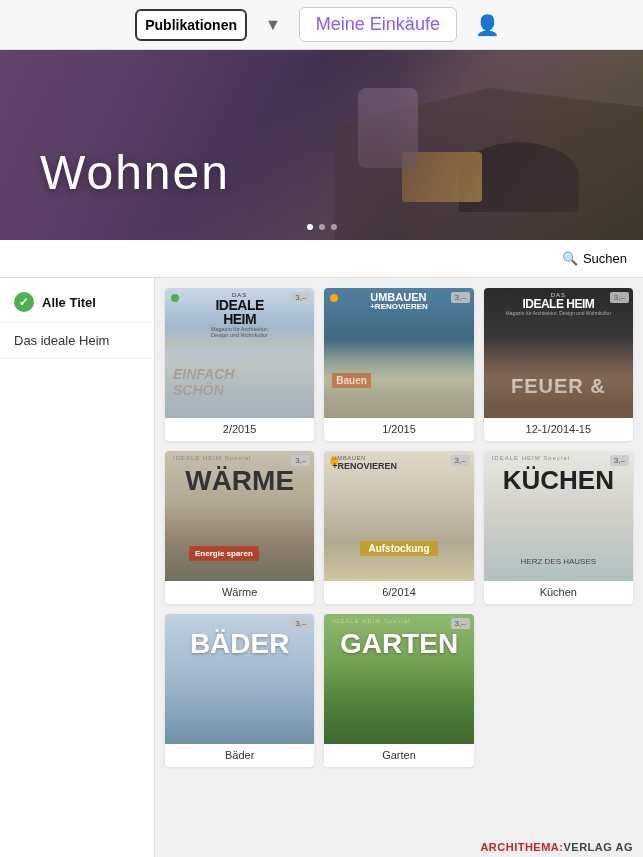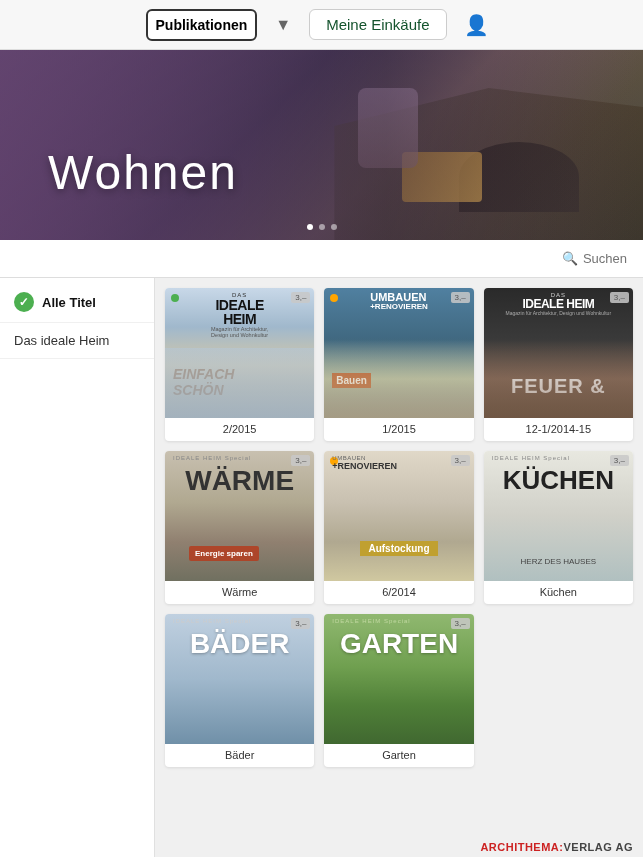--- a/index.html
+++ b/index.html
@@ -31,22 +31,22 @@
       font-size: 16px;
       color: #666;
       cursor: pointer;
       padding: 4px 8px;
     }
     .btn-einkaufe {
       background: white;
       border: 1px solid #ccc;
       border-radius: 6px;
       padding: 6px 16px;
-      font-size: 15px;
-      color: #14532d;
+      font-size: 18px;
+      color: #8b5cf6;
       cursor: pointer;
     }
     .user-icon {
       font-size: 20px;
       color: #888;
       cursor: pointer;
       padding: 4px 8px;
     }
 
     
@@ -63,21 +63,21 @@
       display: flex;
       align-items: center;
     }
     .hero-overlay {
       position: absolute;
       inset: 0;
       background: linear-gradient(to right, rgba(90,60,100,0.7) 0%, rgba(40,30,50,0.4) 60%, transparent 100%);
     }
     .hero-title {
       position: absolute;
-      left: 48px;
+      left: 40px;
       bottom: 40px;
       color: white;
       font-size: 48px;
       font-weight: 300;
       letter-spacing: 2px;
       text-shadow: 0 2px 8px rgba(0,0,0,0.4);
     }
     .hero-dots {
       position: absolute;
       bottom: 10px;
@@ -296,21 +296,21 @@
   <div class="hero-dots">
     <div class="hero-dot active"></div>
     <div class="hero-dot"></div>
     <div class="hero-dot"></div>
   </div>
 </div>
 
 <div class="search-bar">
   <div class="search-input-wrap">
     <span class="search-icon">🔍</span>
-    <span style="color:#737373;font-size:13px;">Suchen</span>
+    <span style="color:#000000;font-size:13px;">Suchen</span>
   </div>
 </div>
 
 <div class="content-area">
 
   <div class="sidebar">
     <div class="sidebar-item active">
       <div class="check-icon">✓</div>
       <span>Alle Titel</span>
     </div>

